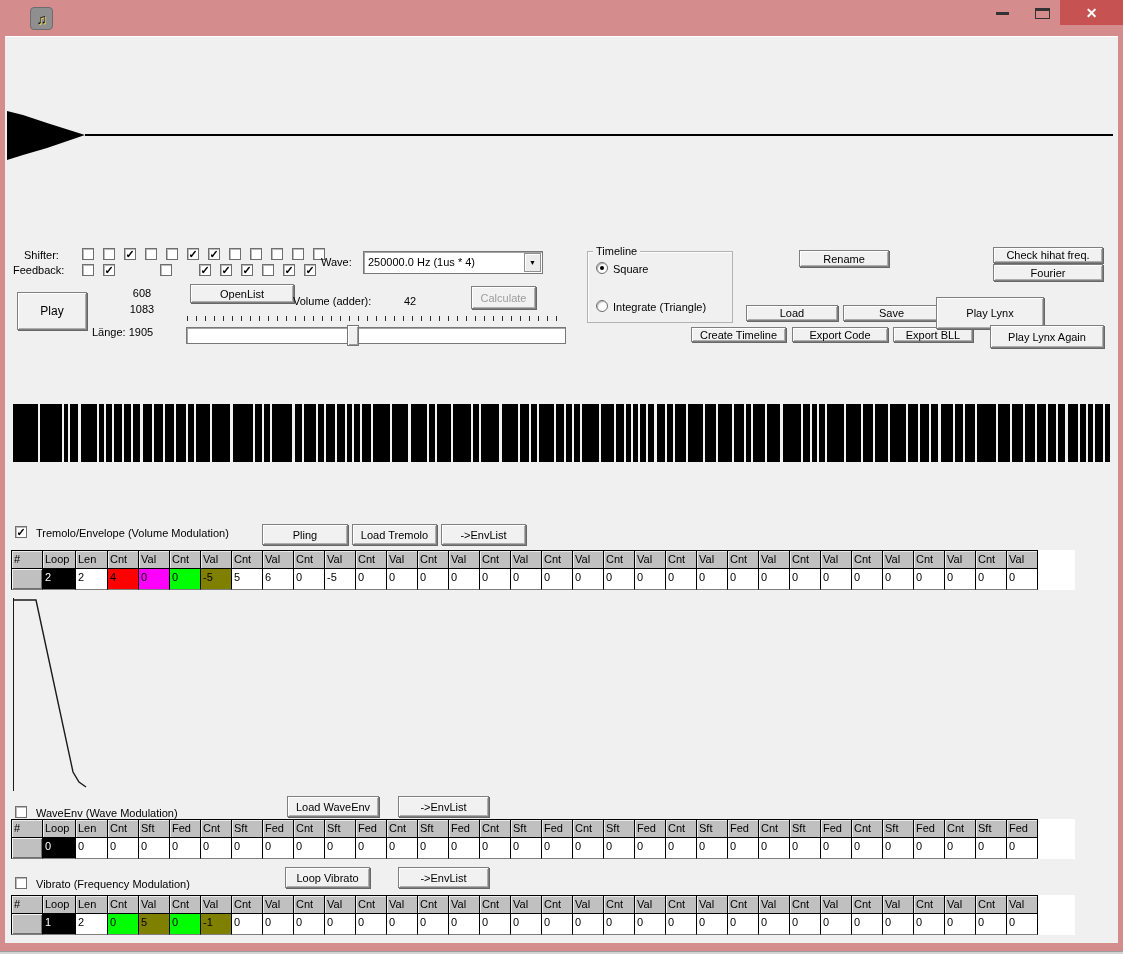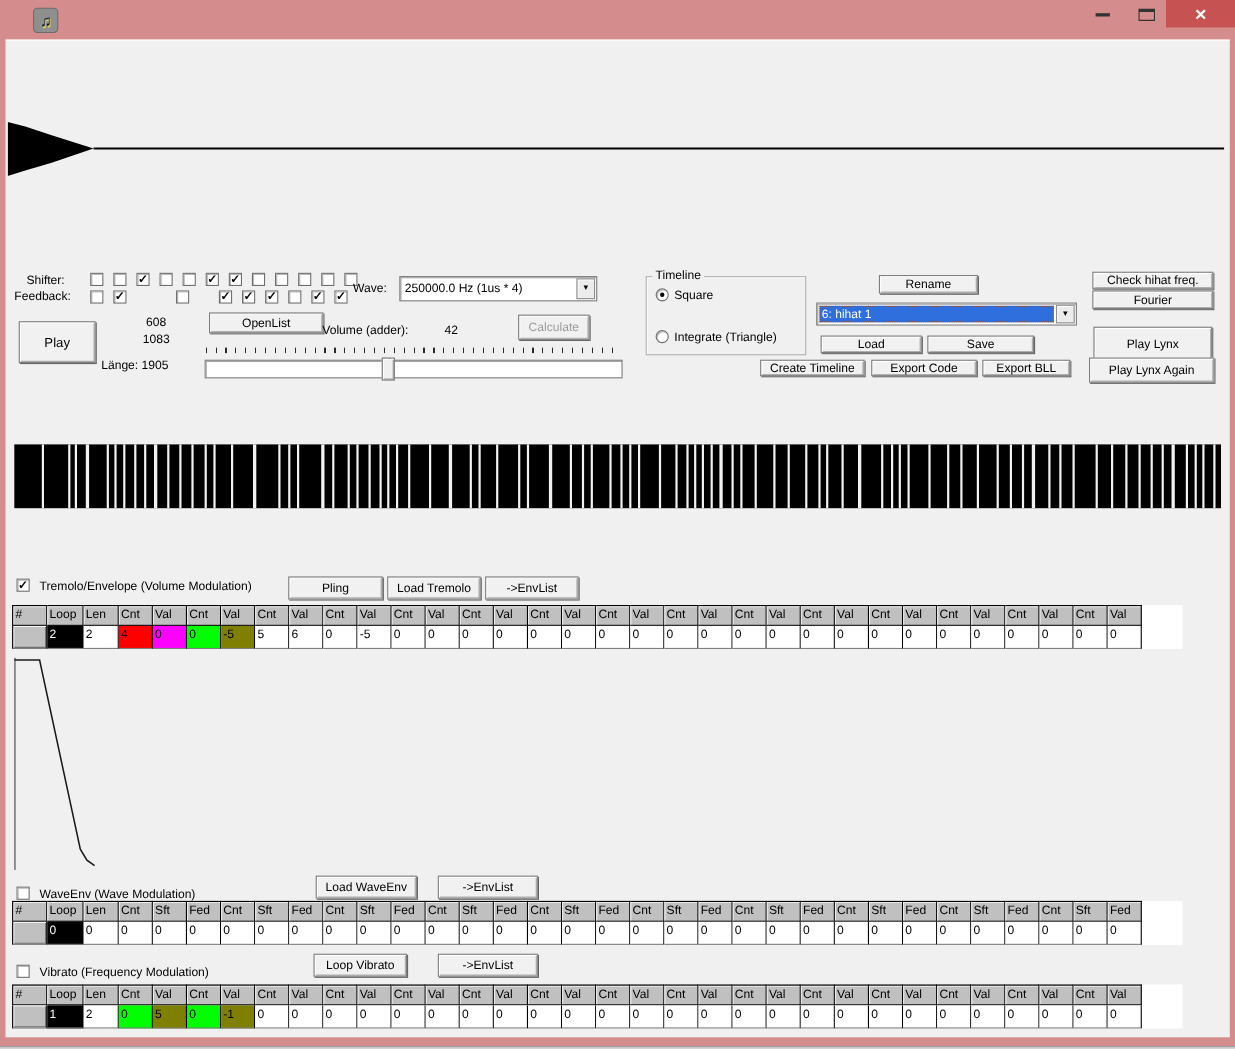--- a/index.html
+++ b/index.html
@@ -119,33 +119,29 @@
   <div class="thumb" style="left:347px;top:325px;width:12px;height:21px"></div>
 
   <div class="groupbox" style="left:587px;top:251px;width:146px;height:72px"></div>
   <div class="lbl" style="left:593px;top:245px;background:#f0f0f0;padding:0 3px">Timeline</div>
   <div class="radio on" style="left:596px;top:262px"></div>
   <div class="lbl" style="left:613px;top:263px">Square</div>
   <div class="radio" style="left:596px;top:300px"></div>
   <div class="lbl" style="left:613px;top:301px">Integrate (Triangle)</div>
 
   <div class="btn" style="left:799px;top:250px;width:90px;height:17px">Rename</div>
-  <div class="dd sunken" style="left:742px;top:275px;width:237px;height:21px">
-    <span class="sel-fill" style="font-size:11px">6: hihat 1</span>
-    <span class="dd-arrow">▼</span>
-  </div>
   <div class="btn" style="left:746px;top:305px;width:92px;height:16px">Load</div>
   <div class="btn" style="left:843px;top:305px;width:97px;height:16px">Save</div>
   <div class="btn" style="left:691px;top:327px;width:95px;height:15px">Create Timeline</div>
   <div class="btn" style="left:792px;top:327px;width:96px;height:15px">Export Code</div>
   <div class="btn" style="left:893px;top:327px;width:80px;height:15px">Export BLL</div>
 
   <div class="btn" style="left:993px;top:247px;width:110px;height:16px">Check hihat freq.</div>
   <div class="btn" style="left:993px;top:264px;width:110px;height:17px">Fourier</div>
-  <div class="btn" style="left:994px;top:297px;width:108px;height:32px">Play Lynx</div>
+  <div class="btn" style="left:936px;top:297px;width:108px;height:32px">Play Lynx</div>
   <div class="btn" style="left:990px;top:325px;width:114px;height:23px">Play Lynx Again</div>
 
   <div id="barcode">
       <div class="stripe" style="left: 25px; width: 2px;"></div>
       <div class="stripe" style="left: 49px; width: 2px;"></div>
       <div class="stripe" style="left: 55px; width: 2px;"></div>
       <div class="stripe" style="left: 65px; width: 3px;"></div>
       <div class="stripe" style="left: 84px; width: 2px;"></div>
       <div class="stripe" style="left: 91px; width: 2px;"></div>
       <div class="stripe" style="left: 99px; width: 2px;"></div>

